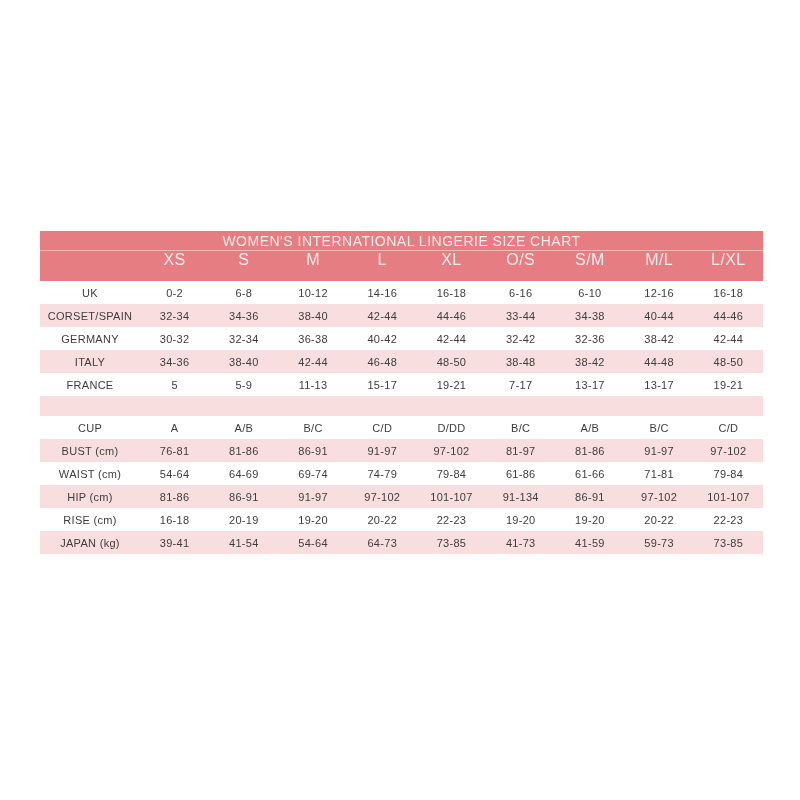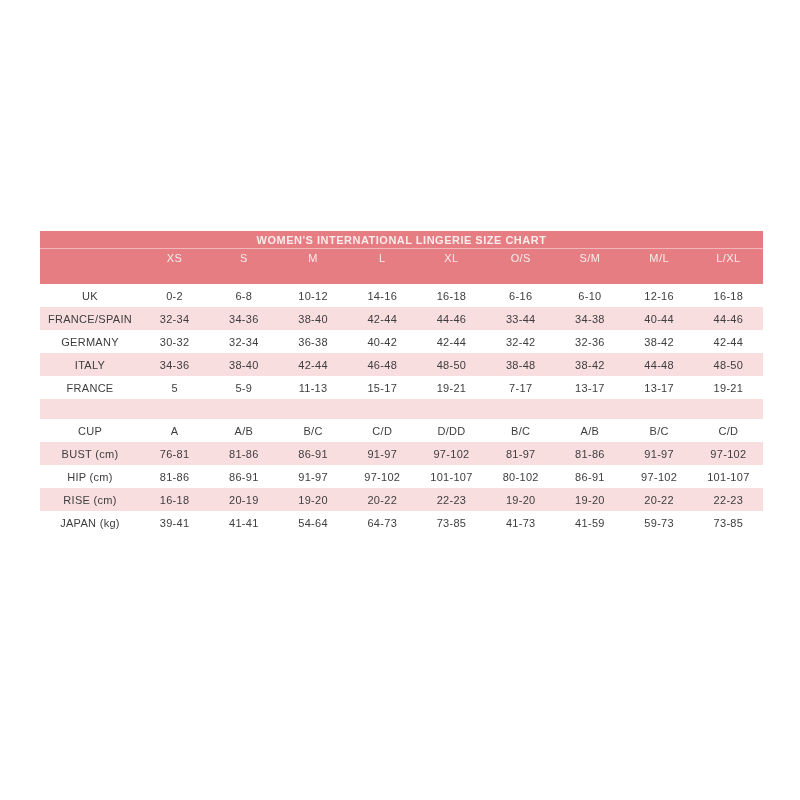--- a/index.html
+++ b/index.html
@@ -24,37 +24,37 @@
     width: 723px;
   }
   table.size-chart {
     width: 100%;
     border-collapse: collapse;
     table-layout: fixed;
   }
   .title-row th {
     background: var(--header-bg, #e57d82);
     color: var(--header-text, #faecec);
-    font-size: 11px;
-    font-weight: bold;
+    font-size: 14px;
+    font-weight: normal;
     letter-spacing: 0.5px;
     text-align: center;
     height: 14px;
     padding: 2px 0 1px 0;
     border-bottom: 1px solid rgba(255, 255, 255, 0.45);
   }
   .header-row th {
     background: var(--header-bg, #e57d82);
     color: var(--header-text, #faecec);
-    font-size: 11px;
+    font-size: 16px;
     font-weight: normal;
     letter-spacing: 0.4px;
     text-align: center;
     height: 17px;
-    padding: 0 0 18px 0;
+    padding: 0 0 12px 0;
     vertical-align: middle;
   }
   tbody td {
     font-size: 11px;
     color: var(--text-color, #3d3d3d);
     text-align: center;
     vertical-align: middle;
     height: 23px;
     letter-spacing: 0.3px;
     padding: 0;
@@ -112,21 +112,21 @@
             <td>6-8</td>
             <td>10-12</td>
             <td>14-16</td>
             <td>16-18</td>
             <td>6-16</td>
             <td>6-10</td>
             <td>12-16</td>
             <td>16-18</td>
           </tr>
           <tr>
-            <td>FRANCE/SPAIN</td>
+            <td>CORSET/SPAIN</td>
             <td>32-34</td>
             <td>34-36</td>
             <td>38-40</td>
             <td>42-44</td>
             <td>44-46</td>
             <td>33-44</td>
             <td>34-38</td>
             <td>40-44</td>
             <td>44-46</td>
           </tr>
@@ -196,47 +196,59 @@
             <td>81-86</td>
             <td>86-91</td>
             <td>91-97</td>
             <td>97-102</td>
             <td>81-97</td>
             <td>81-86</td>
             <td>91-97</td>
             <td>97-102</td>
           </tr>
           <tr>
+            <td>WAIST (cm)</td>
+            <td>54-64</td>
+            <td>64-69</td>
+            <td>69-74</td>
+            <td>74-79</td>
+            <td>79-84</td>
+            <td>61-86</td>
+            <td>61-66</td>
+            <td>71-81</td>
+            <td>79-84</td>
+          </tr>
+          <tr>
             <td>HIP (cm)</td>
             <td>81-86</td>
             <td>86-91</td>
             <td>91-97</td>
             <td>97-102</td>
             <td>101-107</td>
-            <td>80-102</td>
+            <td>91-134</td>
             <td>86-91</td>
             <td>97-102</td>
             <td>101-107</td>
           </tr>
           <tr>
             <td>RISE (cm)</td>
             <td>16-18</td>
             <td>20-19</td>
             <td>19-20</td>
             <td>20-22</td>
             <td>22-23</td>
             <td>19-20</td>
             <td>19-20</td>
             <td>20-22</td>
             <td>22-23</td>
           </tr>
           <tr>
             <td>JAPAN (kg)</td>
             <td>39-41</td>
-            <td>41-41</td>
+            <td>41-54</td>
             <td>54-64</td>
             <td>64-73</td>
             <td>73-85</td>
             <td>41-73</td>
             <td>41-59</td>
             <td>59-73</td>
             <td>73-85</td>
           </tr>
         </tbody>
     </table>

